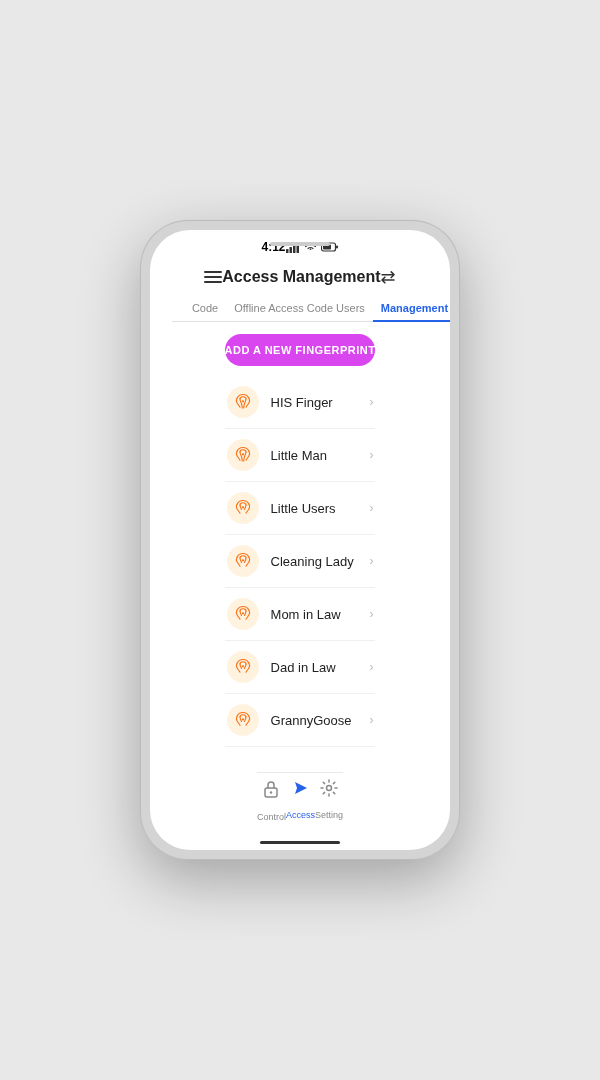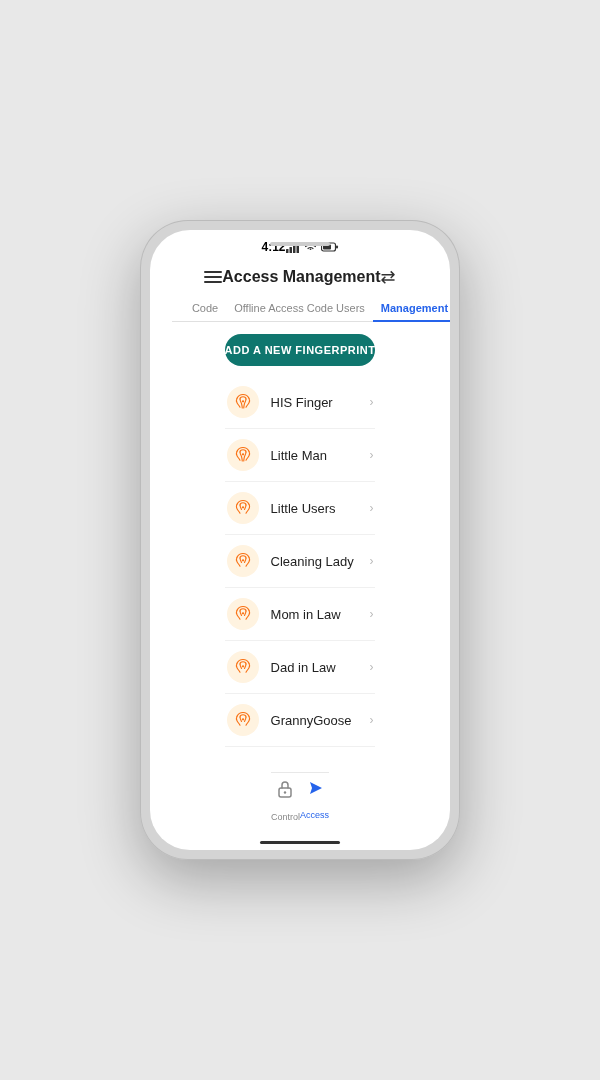--- a/index.html
+++ b/index.html
@@ -87,21 +87,21 @@
       margin-bottom: -1px;
       font-weight: 600;
     }
     
     .content {
       flex: 1;
       overflow-y: auto;
       padding: 12px 14px 8px;
     }
     .add-btn {
-      background: #0f766e;
+      background: #d946ef;
       color: #fff;
       border: none;
       border-radius: 24px;
       padding: 10px 0;
       width: 100%;
       font-size: 11px;
       font-weight: 700;
       letter-spacing: 0.5px;
       cursor: pointer;
       margin-bottom: 10px;
@@ -360,19 +360,28 @@
         <span class="nav-label">Control</span>
       </div>
       <div class="nav-item">
         <div class="nav-icon active">
           <svg width="18" height="18" viewBox="0 0 18 18">
             <polygon points="4,3 16,9 4,15 6,9" fill="#2563eb"></polygon>
           </svg>
         </div>
         <span class="nav-label active">Access</span>
       </div>
+      <div class="nav-item">
+        <div class="nav-icon">
+          <svg width="18" height="18" viewBox="0 0 18 18">
+            <circle cx="9" cy="9" r="2.5" fill="none" stroke="#888" stroke-width="1.5"></circle>
+            <path d="M9 1v2M9 15v2M1 9h2M15 9h2M3.2 3.2l1.4 1.4M13.4 13.4l1.4 1.4M3.2 14.8l1.4-1.4M13.4 4.6l1.4-1.4" stroke="#888" stroke-width="1.5" stroke-linecap="round"></path>
+          </svg>
+        </div>
+        <span class="nav-label">Setting</span>
+      </div>
     </div>
 
     <div class="home-indicator">
       <div class="home-bar"></div>
     </div>
   </div>
 </div>
 
 </body></html>

